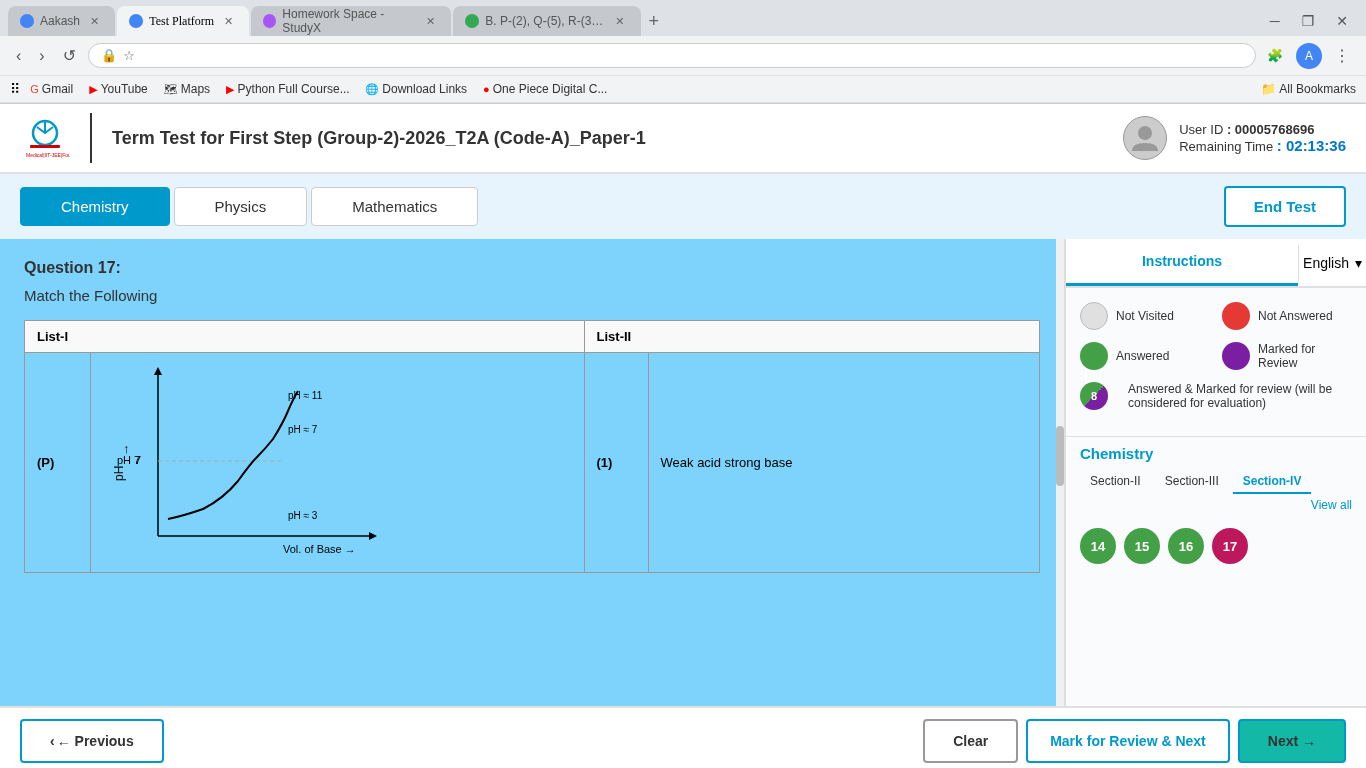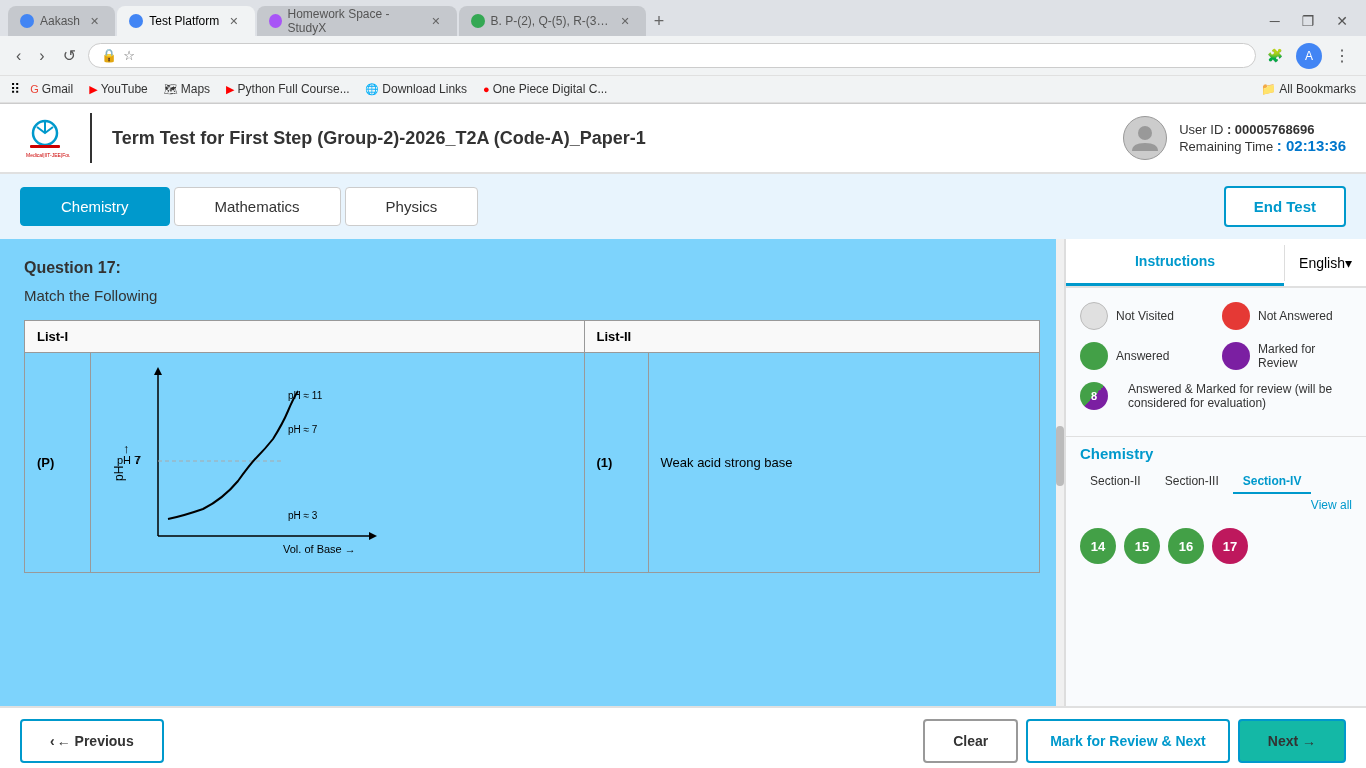--- a/index.html
+++ b/index.html
@@ -2,21 +2,21 @@
 <html><head>
   <meta charset="utf-8">
   <style>
     * { box-sizing: border-box; margin: 0; padding: 0; }
     body { font-family: Arial, sans-serif; background: #f0f4f8; font-size: 14px; overflow: hidden; }
 
     
     .browser-chrome { background: #0ea5e9; border-bottom: 1px solid #ccc; }
     .tab-bar { display: flex; align-items: center; padding: 6px 8px 0; gap: 2px; background: #dee1e6; height: 36px; }
     .tab { display: flex; align-items: center; gap: 6px; padding: 6px 12px; border-radius: 8px 8px 0 0; font-size: 12px; height: 30px; max-width: 200px; cursor: pointer; }
-    .tab.active { background: #f1f3f4; }
+    .tab.active { background: #f1f3f4; font-family: Liberation Serif, serif; }
     .tab.inactive { background: #c5c8cd; color: #555; }
     .tab-favicon { width: 14px; height: 14px; border-radius: 50%; display: inline-block; }
     .tab-close { margin-left: auto; color: #666; font-size: 11px; cursor: pointer; padding: 2px 4px; }
     .new-tab-btn { background: none; border: none; font-size: 18px; cursor: pointer; color: #666; padding: 0 6px; }
     .browser-controls { display: flex; align-items: center; gap: 6px; padding: 6px 10px; background: #f1f3f4; border-bottom: 1px solid #e0e0e0; }
     .nav-btn { background: none; border: none; cursor: pointer; font-size: 16px; color: #555; padding: 4px 6px; border-radius: 4px; }
     .address-bar { flex: 1; display: flex; align-items: center; background: white; border: 1px solid #ccc; border-radius: 20px; padding: 4px 12px; gap: 6px; font-size: 13px; }
     .address-text { flex: 1; color: #333; }
     .browser-actions { display: flex; gap: 6px; align-items: center; }
     .bookmarks-bar { display: flex; align-items: center; gap: 4px; padding: 4px 10px; border-bottom: 1px solid #e0e0e0; background: #f1f3f4; font-size: 12px; }
@@ -62,21 +62,21 @@
     .nav-action-btn { padding: 12px 28px; border: 2px solid #0099cc; background: white; color: #333; font-size: 14px; font-weight: 600; border-radius: 4px; cursor: pointer; display: flex; align-items: center; gap: 6px; }
     .clear-btn { padding: 12px 28px; border: 2px solid #999; background: white; color: #333; font-size: 14px; font-weight: 600; border-radius: 4px; cursor: pointer; margin-left: auto; }
     .review-btn { padding: 12px 22px; border: 2px solid #0099cc; background: white; color: #0099cc; font-size: 14px; font-weight: 600; border-radius: 4px; cursor: pointer; }
     .next-btn { padding: 12px 28px; border: 2px solid #0099cc; background: #14b8a6; color: #333; font-size: 14px; font-weight: 600; border-radius: 4px; cursor: pointer; display: flex; align-items: center; gap: 6px; }
 
     
     .right-panel { width: 300px; background: #f9fbfd; overflow-y: auto; padding: 0; }
     .panel-header { display: flex; align-items: center; border-bottom: 2px solid #e0e0e0; background: white; }
     .panel-tab { flex: 1; padding: 14px 10px; text-align: center; font-size: 14px; cursor: pointer; border-bottom: 3px solid transparent; }
     .panel-tab.active { border-bottom-color: #0099cc; color: #0099cc; font-weight: bold; }
-    .lang-dropdown { display: flex; align-items: center; padding: 10px 14px; border-left: 1px solid #ddd; cursor: pointer; font-size: 14px; }
+    .lang-dropdown { display: flex; align-items: center; gap: 6px; padding: 10px 4px; border-left: 1px solid #ddd; cursor: pointer; font-size: 14px; }
 
     .legend-area { padding: 14px; }
     .legend-row { display: flex; align-items: flex-start; gap: 12px; margin-bottom: 12px; }
     .legend-item { display: flex; align-items: center; gap: 8px; flex: 1; }
     .legend-dot { width: 28px; height: 28px; border-radius: 50%; flex-shrink: 0; }
     .legend-dot.not-visited { background: #e0e0e0; border: 1px solid #bbb; }
     .legend-dot.not-answered { background: #e53935; }
     .legend-dot.answered { background: #43a047; }
     .legend-dot.marked-review { background: #7b1fa2; }
     .legend-dot.answered-marked { background: #7b1fa2; position: relative; font-size: 10px; color: white; display: flex; align-items: center; justify-content: center; font-weight: bold; }
@@ -212,22 +212,22 @@
       <div>
         <span>Remaining Time</span>
         <span class="remaining-time">: 02:13:36</span>
       </div>
     </div>
   </div>
 </div>
 
 <div class="subject-tabs">
   <button class="subject-tab active">Chemistry</button>
+  <button class="subject-tab">Physics</button>
   <button class="subject-tab">Mathematics</button>
-  <button class="subject-tab">Physics</button>
   <button class="end-test-btn">End Test</button>
 </div>
 
 <div class="main-content">
 
   <div class="question-area">
     <div class="question-title">Question 17:</div>
     <div class="question-text">Match the Following</div>
 
     <table class="match-table">

